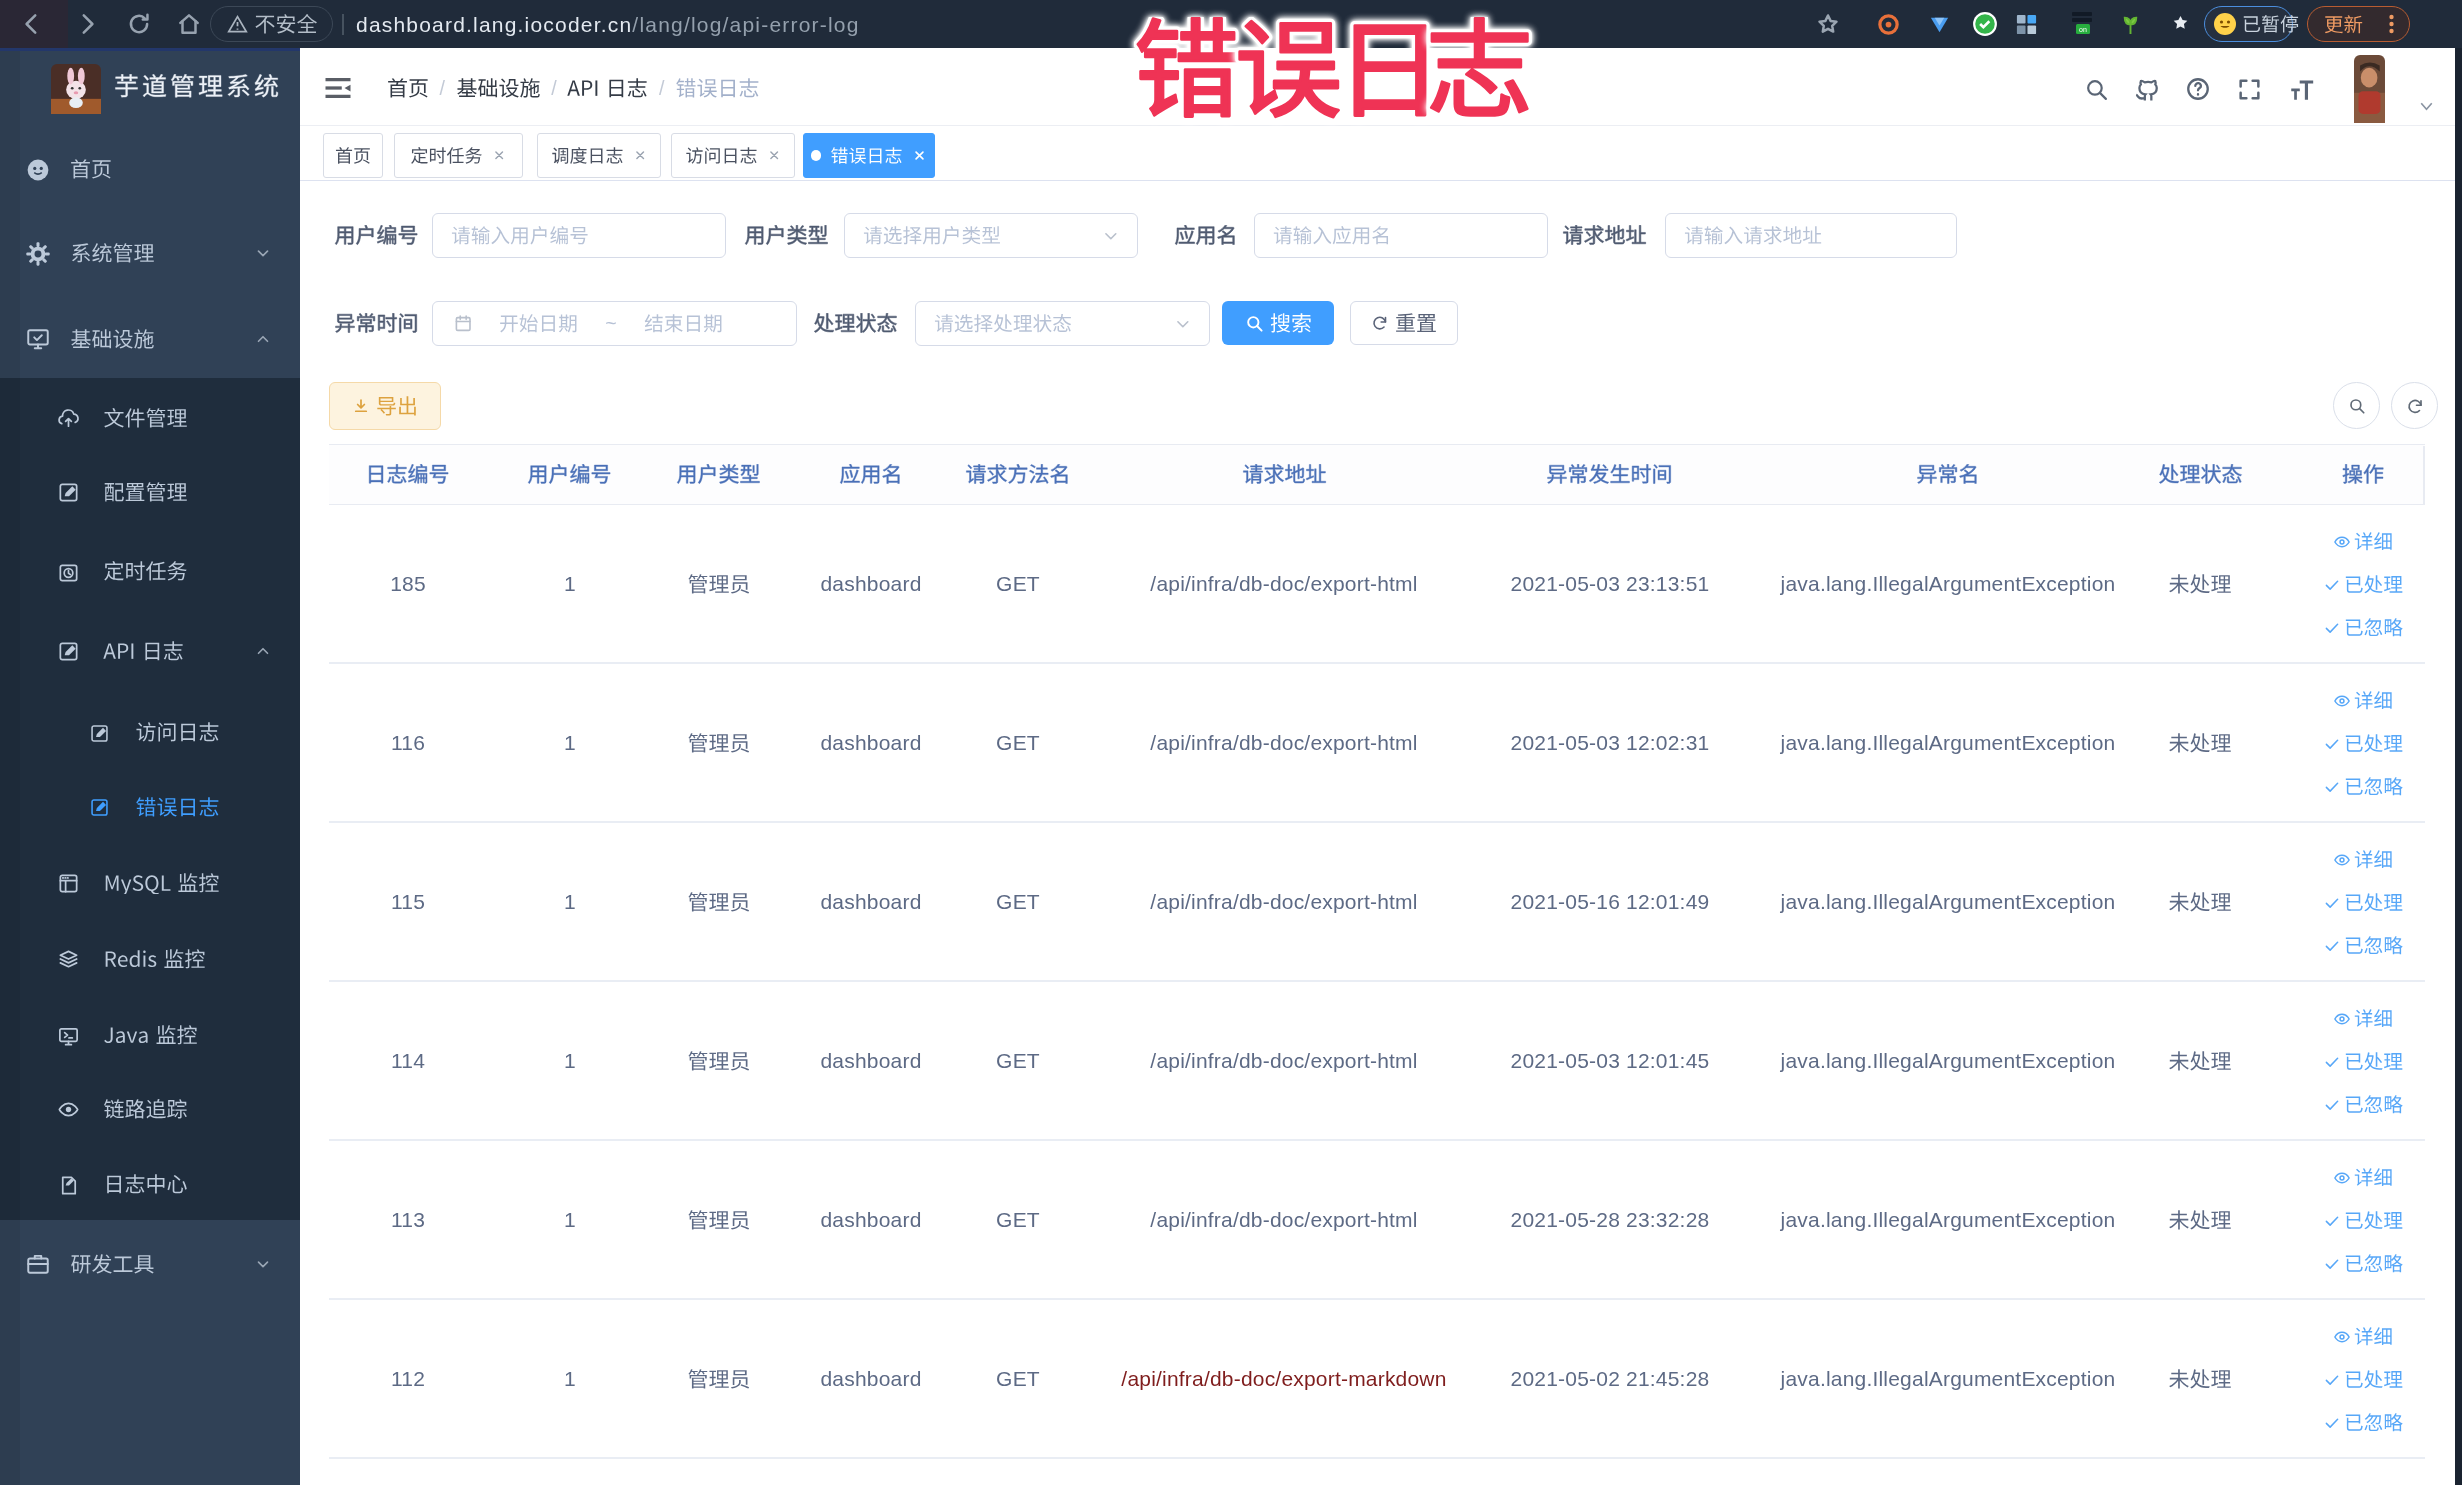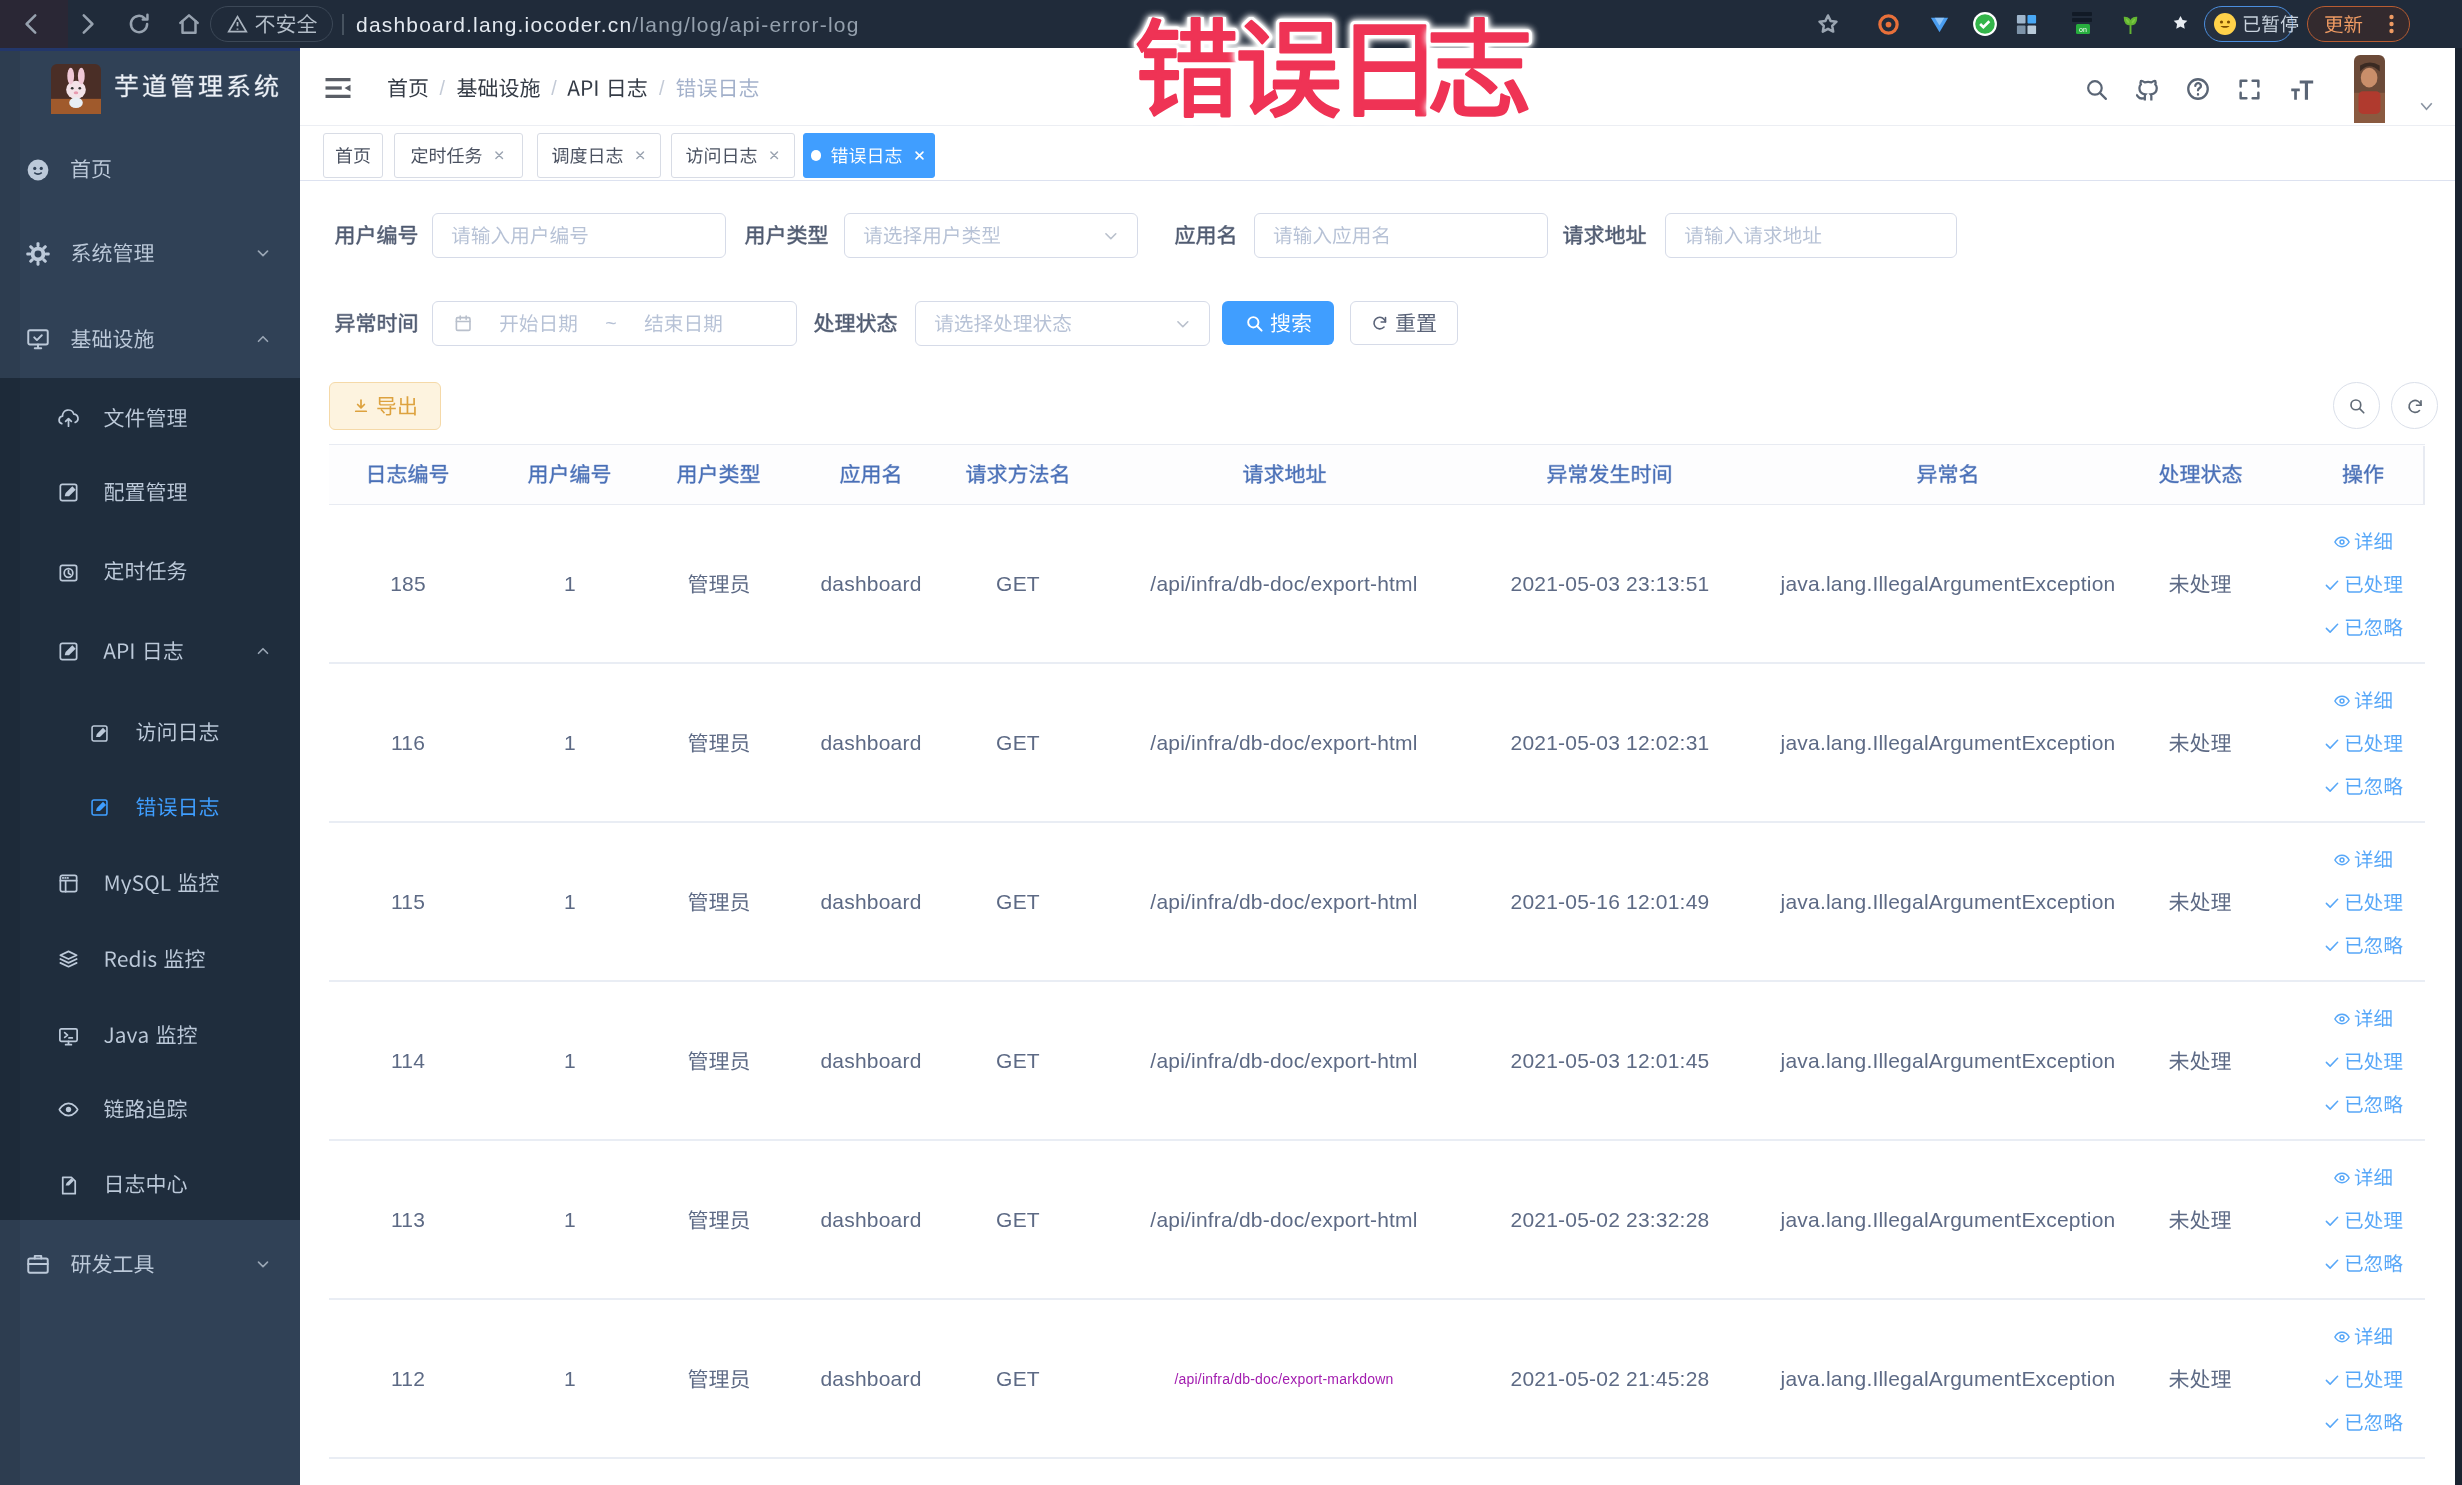--- a/index.html
+++ b/index.html
@@ -1287,21 +1287,21 @@
       <g transform="translate(0,23.8) scale(0.0280)" fill="#5d6a85">
         <use href="#u7ba1" x="0"></use>
         <use href="#u7406" x="1000"></use>
         <use href="#u5458" x="2000"></use>
       </g>
     </svg>
   </div>
 <div class="abs" style="left:568px;top:1205px;width:606px;height:30px;display:flex;align-items:center;justify-content:center;font-size:21px;color:#5d6a85;letter-spacing:0.2px">dashboard</div>
 <div class="abs" style="left:715px;top:1205px;width:606px;height:30px;display:flex;align-items:center;justify-content:center;font-size:21px;color:#5d6a85;letter-spacing:0.2px">GET</div>
 <div class="abs" style="left:981px;top:1205px;width:606px;height:30px;display:flex;align-items:center;justify-content:center;font-size:21px;color:#5d6a85;letter-spacing:0.2px">/api/infra/db-doc/export-html</div>
-<div class="abs" style="left:1307px;top:1205px;width:606px;height:30px;display:flex;align-items:center;justify-content:center;font-size:21px;color:#5d6a85;letter-spacing:0.2px">2021-05-02 23:32:28</div>
+<div class="abs" style="left:1307px;top:1205px;width:606px;height:30px;display:flex;align-items:center;justify-content:center;font-size:21px;color:#5d6a85;letter-spacing:0.2px">2021-05-28 23:32:28</div>
 <div class="abs" style="left:1645px;top:1205px;width:606px;height:30px;display:flex;align-items:center;justify-content:center;font-size:21px;color:#5d6a85;letter-spacing:0.2px">java.lang.IllegalArgumentException</div>
 <div class="abs flex" style="left:2124px;top:1209px;width:151px;height:23px;justify-content:center">
     <svg class="t " width="64" height="21" viewBox="0 0 84.0 28">
       <g transform="translate(0,23.8) scale(0.0280)" fill="#5d6a85">
         <use href="#u672a" x="0"></use>
         <use href="#u5904" x="1000"></use>
         <use href="#u7406" x="2000"></use>
       </g>
     </svg>
   </div>
@@ -1348,21 +1348,21 @@
     <svg class="t " width="64" height="21" viewBox="0 0 84.0 28">
       <g transform="translate(0,23.8) scale(0.0280)" fill="#5d6a85">
         <use href="#u7ba1" x="0"></use>
         <use href="#u7406" x="1000"></use>
         <use href="#u5458" x="2000"></use>
       </g>
     </svg>
   </div>
 <div class="abs" style="left:568px;top:1364px;width:606px;height:30px;display:flex;align-items:center;justify-content:center;font-size:21px;color:#5d6a85;letter-spacing:0.2px">dashboard</div>
 <div class="abs" style="left:715px;top:1364px;width:606px;height:30px;display:flex;align-items:center;justify-content:center;font-size:21px;color:#5d6a85;letter-spacing:0.2px">GET</div>
-<div class="abs" style="left:981px;top:1364px;width:606px;height:30px;display:flex;align-items:center;justify-content:center;font-size:14px;color:#a21caf;letter-spacing:0.2px">/api/infra/db-doc/export-markdown</div>
+<div class="abs" style="left:981px;top:1364px;width:606px;height:30px;display:flex;align-items:center;justify-content:center;font-size:21px;color:#7f1d1d;letter-spacing:0.2px">/api/infra/db-doc/export-markdown</div>
 <div class="abs" style="left:1307px;top:1364px;width:606px;height:30px;display:flex;align-items:center;justify-content:center;font-size:21px;color:#5d6a85;letter-spacing:0.2px">2021-05-02 21:45:28</div>
 <div class="abs" style="left:1645px;top:1364px;width:606px;height:30px;display:flex;align-items:center;justify-content:center;font-size:21px;color:#5d6a85;letter-spacing:0.2px">java.lang.IllegalArgumentException</div>
 <div class="abs flex" style="left:2124px;top:1368px;width:151px;height:23px;justify-content:center">
     <svg class="t " width="64" height="21" viewBox="0 0 84.0 28">
       <g transform="translate(0,23.8) scale(0.0280)" fill="#5d6a85">
         <use href="#u672a" x="0"></use>
         <use href="#u5904" x="1000"></use>
         <use href="#u7406" x="2000"></use>
       </g>
     </svg>

